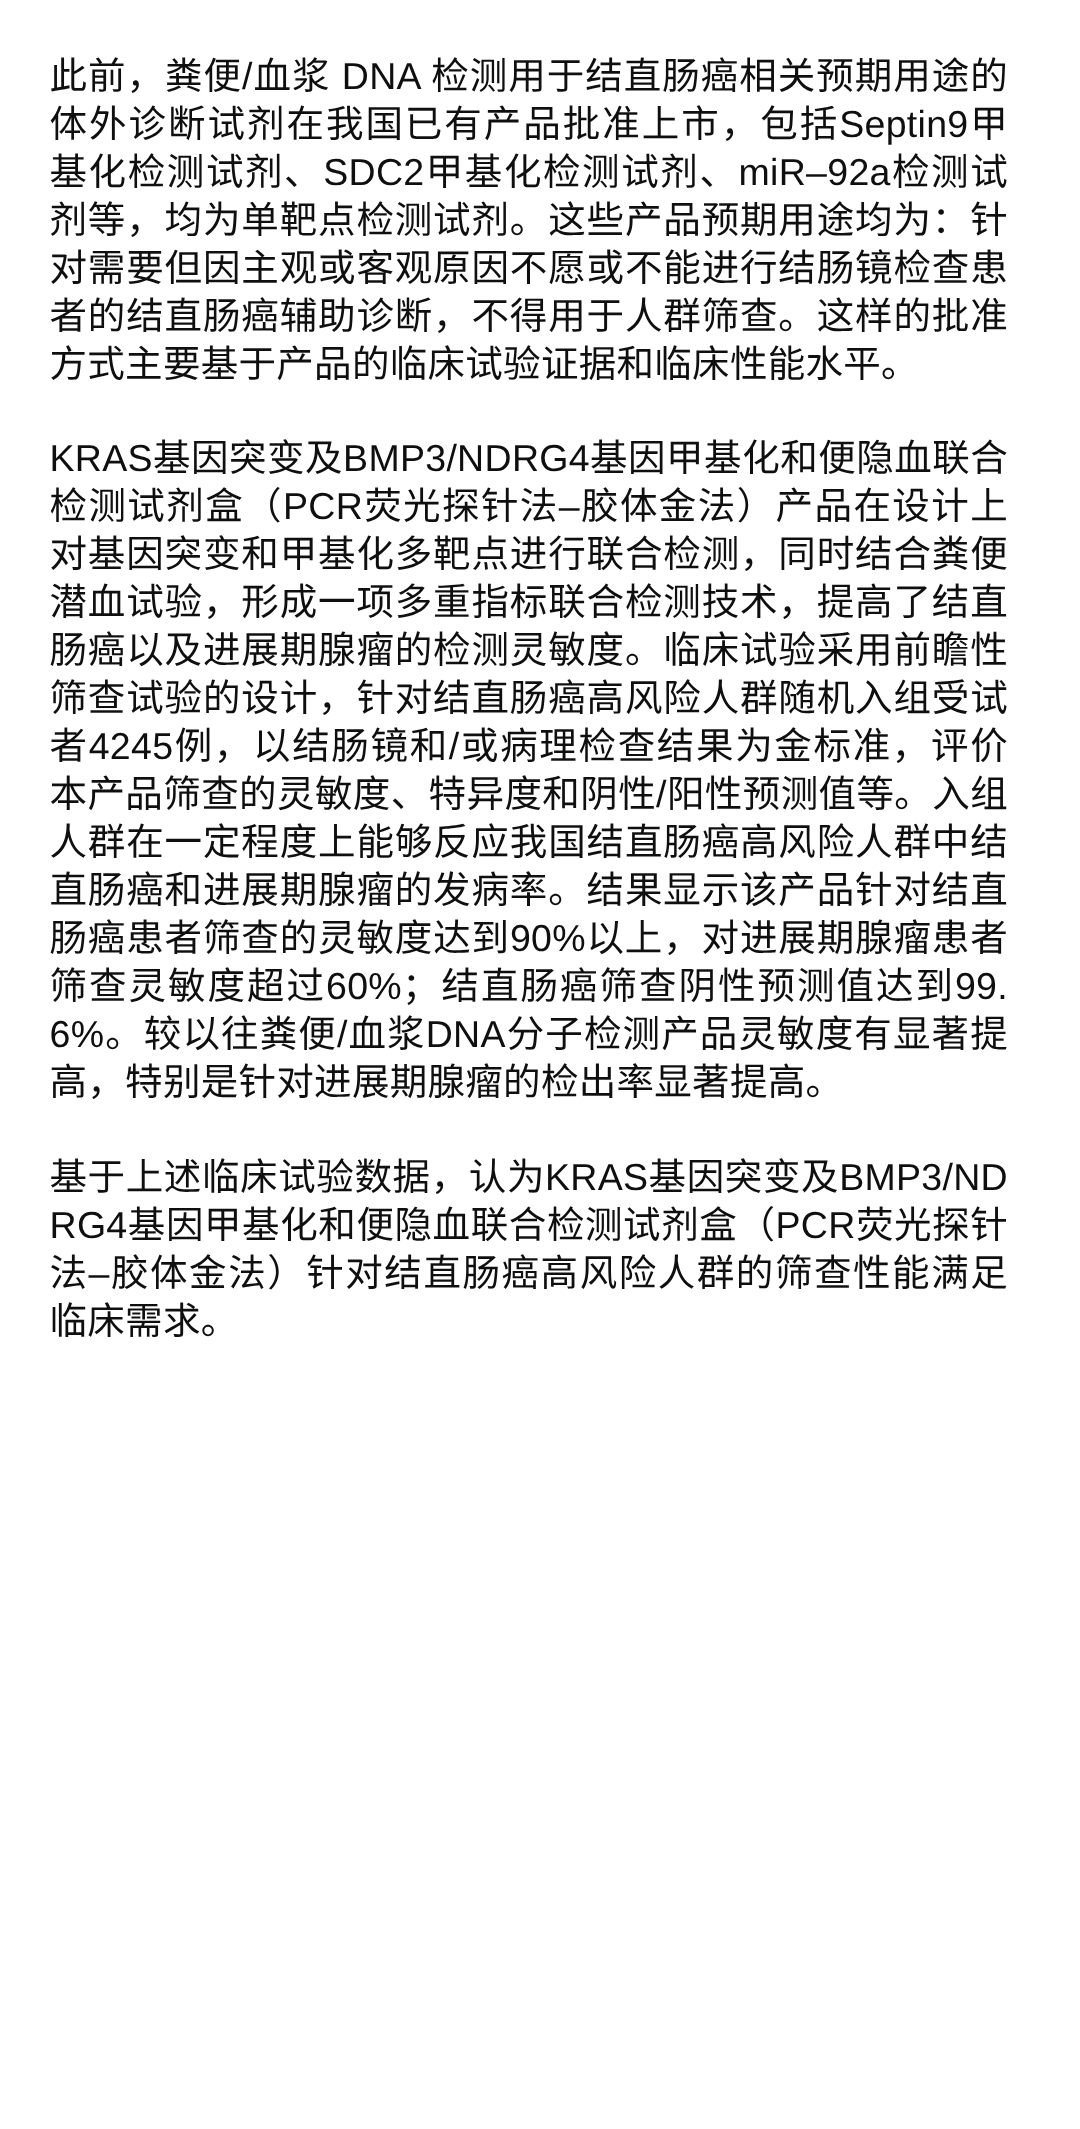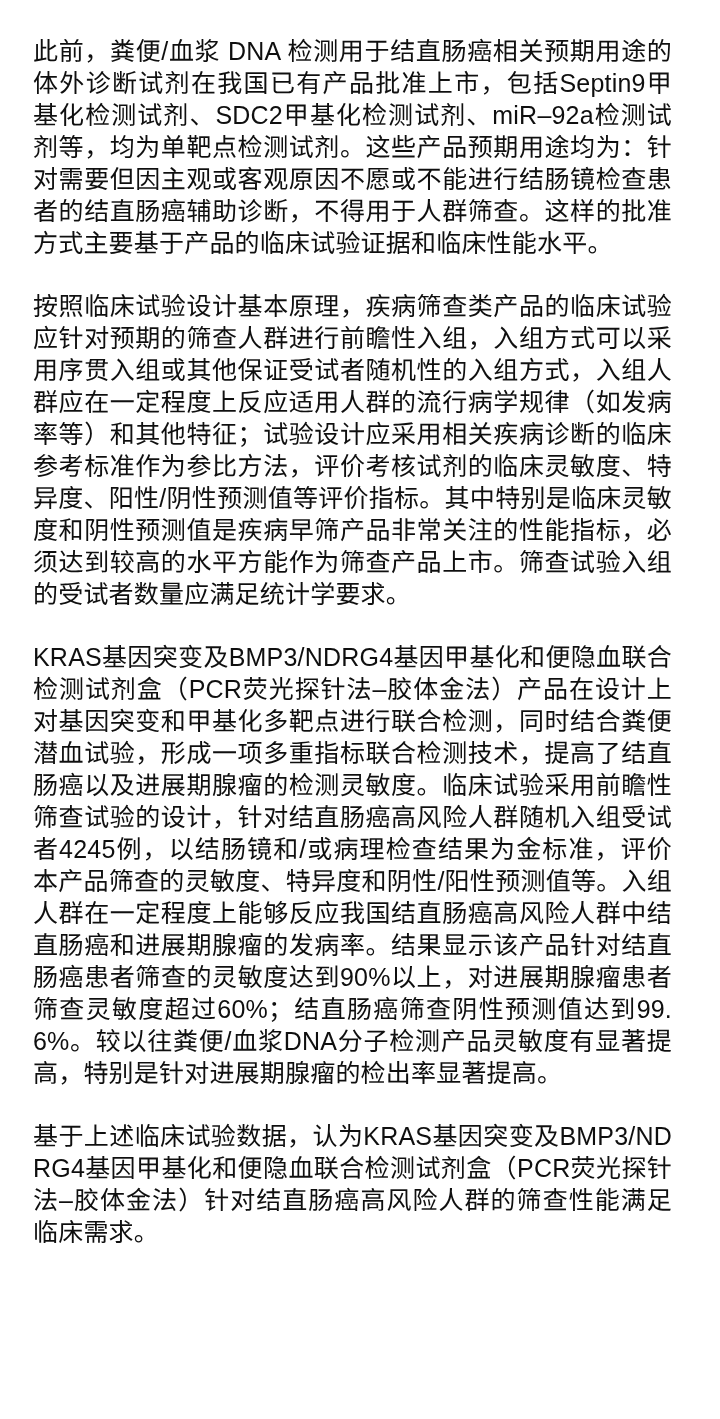--- a/index.html
+++ b/index.html
@@ -30,16 +30,15 @@
   }
   .article p:last-child {
     margin-bottom: 0;
   }
 </style>
 </head>
 <body>
 
 <div class="article">
   <p>此前，粪便/血浆 DNA 检测用于结直肠癌相关预期用途的体外诊断试剂在我国已有产品批准上市，包括Septin9甲基化检测试剂、SDC2甲基化检测试剂、miR–92a检测试剂等，均为单靶点检测试剂。这些产品预期用途均为：针对需要但因主观或客观原因不愿或不能进行结肠镜检查患者的结直肠癌辅助诊断，不得用于人群筛查。这样的批准方式主要基于产品的临床试验证据和临床性能水平。</p>
-  <p>按照临床试验设计基本原理，疾病筛查类产品的临床试验应针对预期的筛查人群进行前瞻性入组，入组方式可以采用序贯入组或其他保证受试者随机性的入组方式，入组人群应在一定程度上反应适用人群的流行病学规律（如发病率等）和其他特征；试验设计应采用相关疾病诊断的临床参考标准作为参比方法，评价考核试剂的临床灵敏度、特异度、阳性/阴性预测值等评价指标。其中特别是临床灵敏度和阴性预测值是疾病早筛产品非常关注的性能指标，必须达到较高的水平方能作为筛查产品上市。筛查试验入组的受试者数量应满足统计学要求。</p>
   <p>KRAS基因突变及BMP3/NDRG4基因甲基化和便隐血联合检测试剂盒（PCR荧光探针法–胶体金法）产品在设计上对基因突变和甲基化多靶点进行联合检测，同时结合粪便潜血试验，形成一项多重指标联合检测技术，提高了结直肠癌以及进展期腺瘤的检测灵敏度。临床试验采用前瞻性筛查试验的设计，针对结直肠癌高风险人群随机入组受试者4245例，以结肠镜和/或病理检查结果为金标准，评价本产品筛查的灵敏度、特异度和阴性/阳性预测值等。入组人群在一定程度上能够反应我国结直肠癌高风险人群中结直肠癌和进展期腺瘤的发病率。结果显示该产品针对结直肠癌患者筛查的灵敏度达到90%以上，对进展期腺瘤患者筛查灵敏度超过60%；结直肠癌筛查阴性预测值达到99.6%。较以往粪便/血浆DNA分子检测产品灵敏度有显著提高，特别是针对进展期腺瘤的检出率显著提高。</p>
   <p>基于上述临床试验数据，认为KRAS基因突变及BMP3/NDRG4基因甲基化和便隐血联合检测试剂盒（PCR荧光探针法–胶体金法）针对结直肠癌高风险人群的筛查性能满足临床需求。</p>
 </div>
 
 </body></html>

